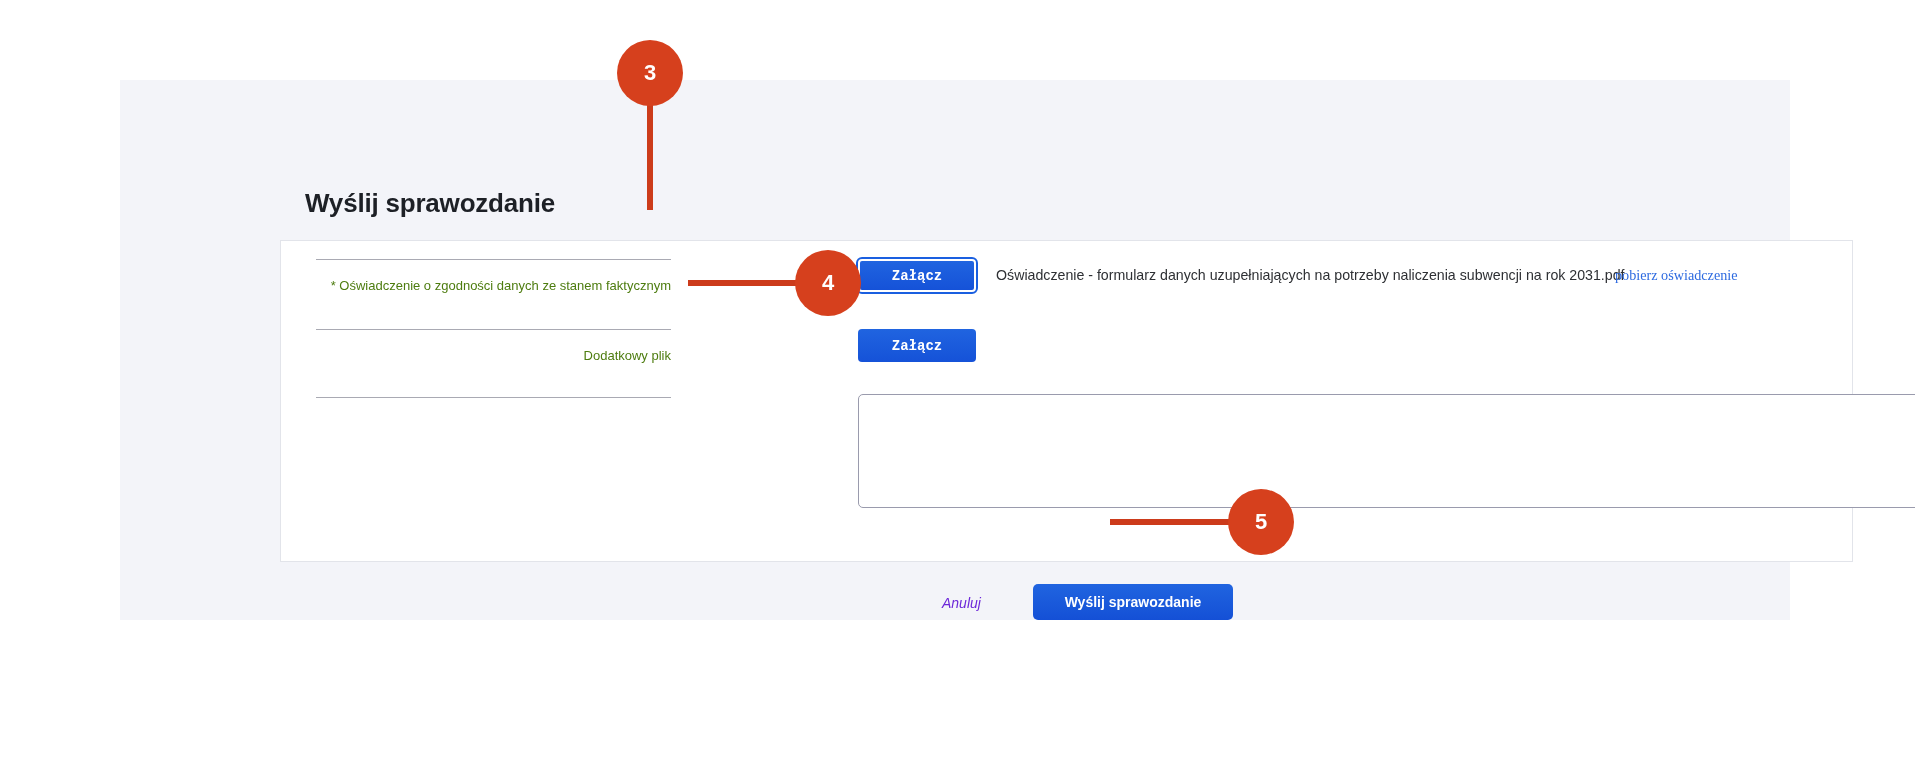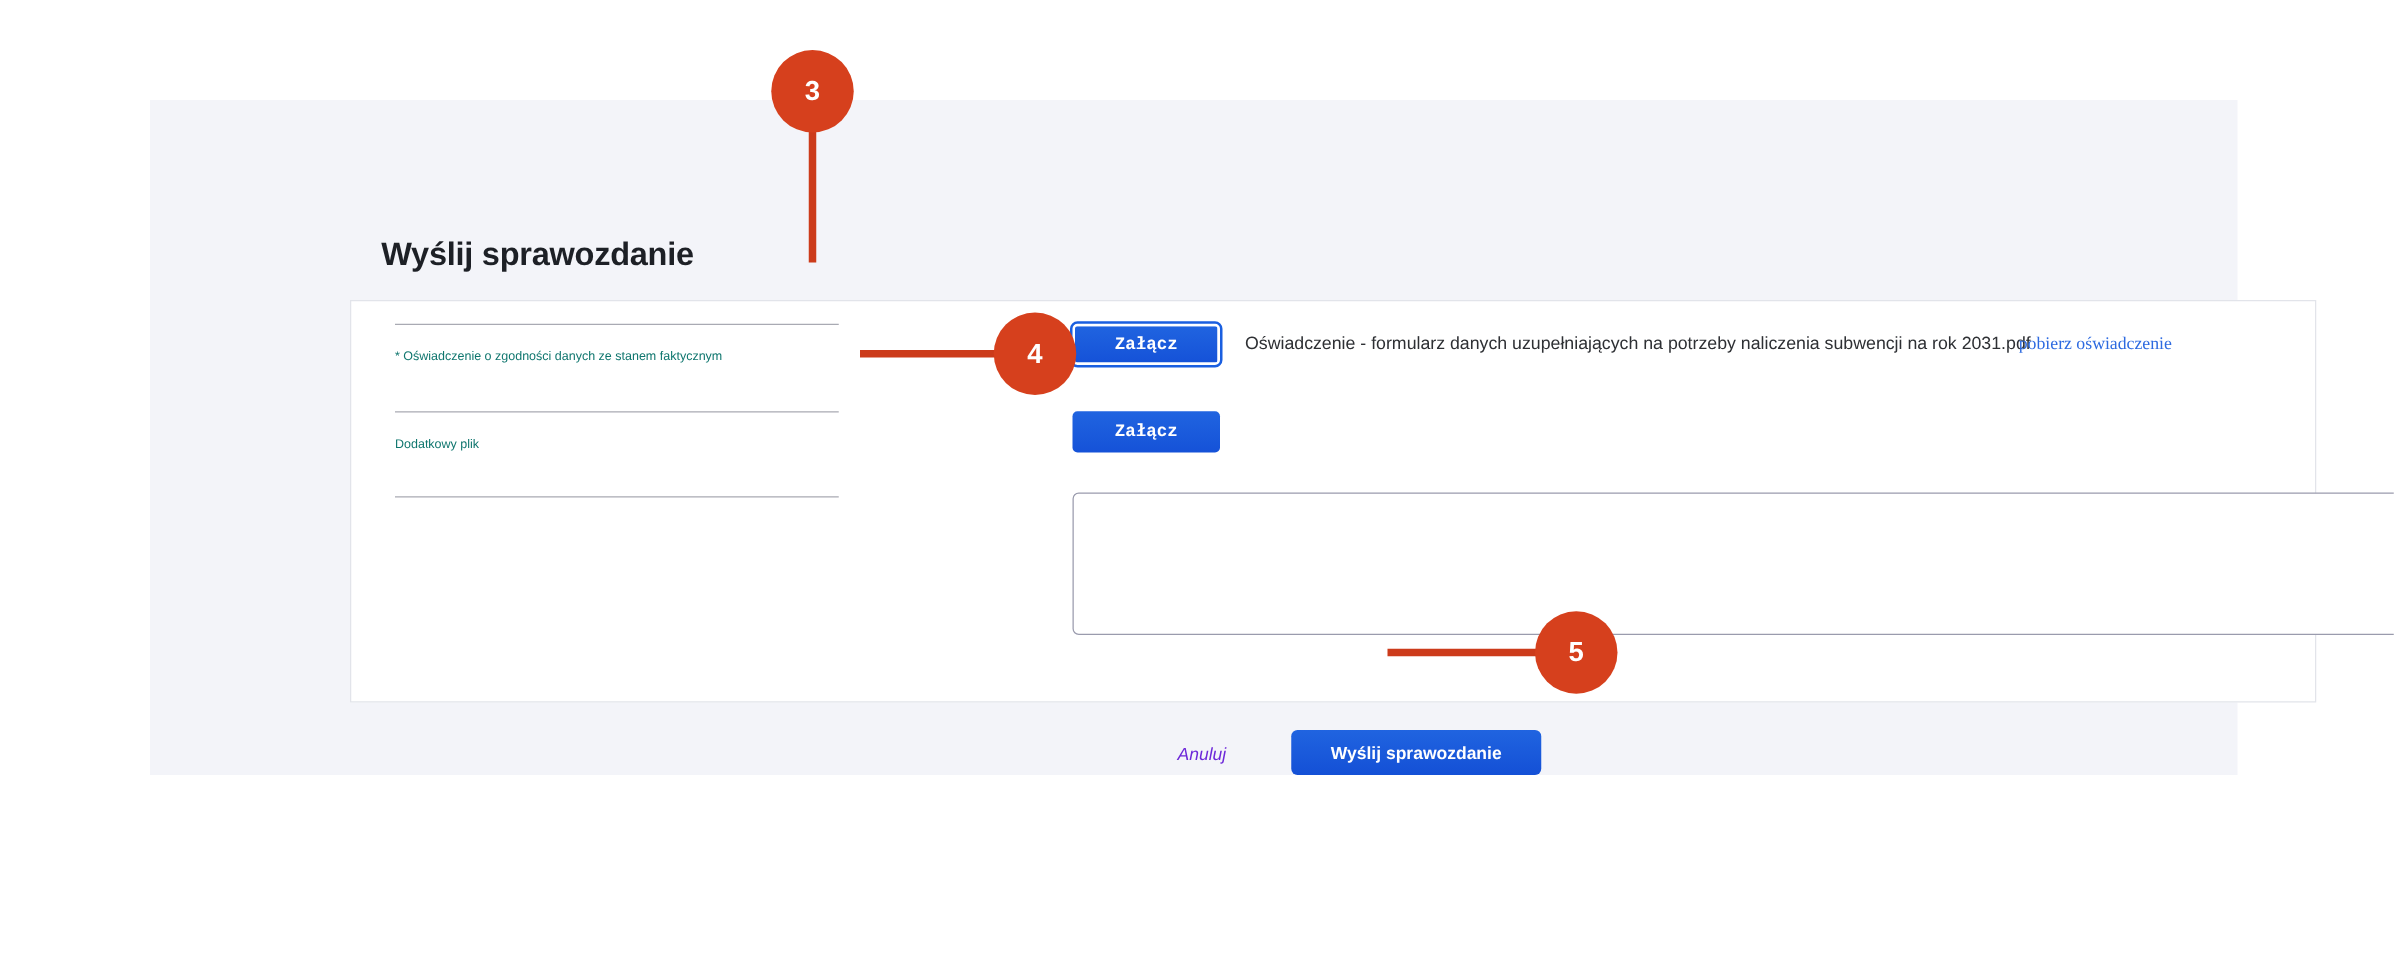--- a/index.html
+++ b/index.html
@@ -66,24 +66,25 @@
     width: 355px;
   }
   .row-divider {
     width: 100%;
     height: 1px;
     background: #a9aab3;
   }
   .row-label {
     display: block;
     margin-top: 17px;
-    font-size: 10px;
-    color: #0f766e;
+    font-size: 13px;
+    color: #4d7c0f;
     line-height: 18px;
     white-space: nowrap;
+    text-align: right;
   }
 
   
   .attach-btn {
     position: absolute;
     width: 118px;
     height: 33px;
     border: none;
     border-radius: 4px;
     background: linear-gradient(180deg, #2064e0 0%, #1552d8 100%);

